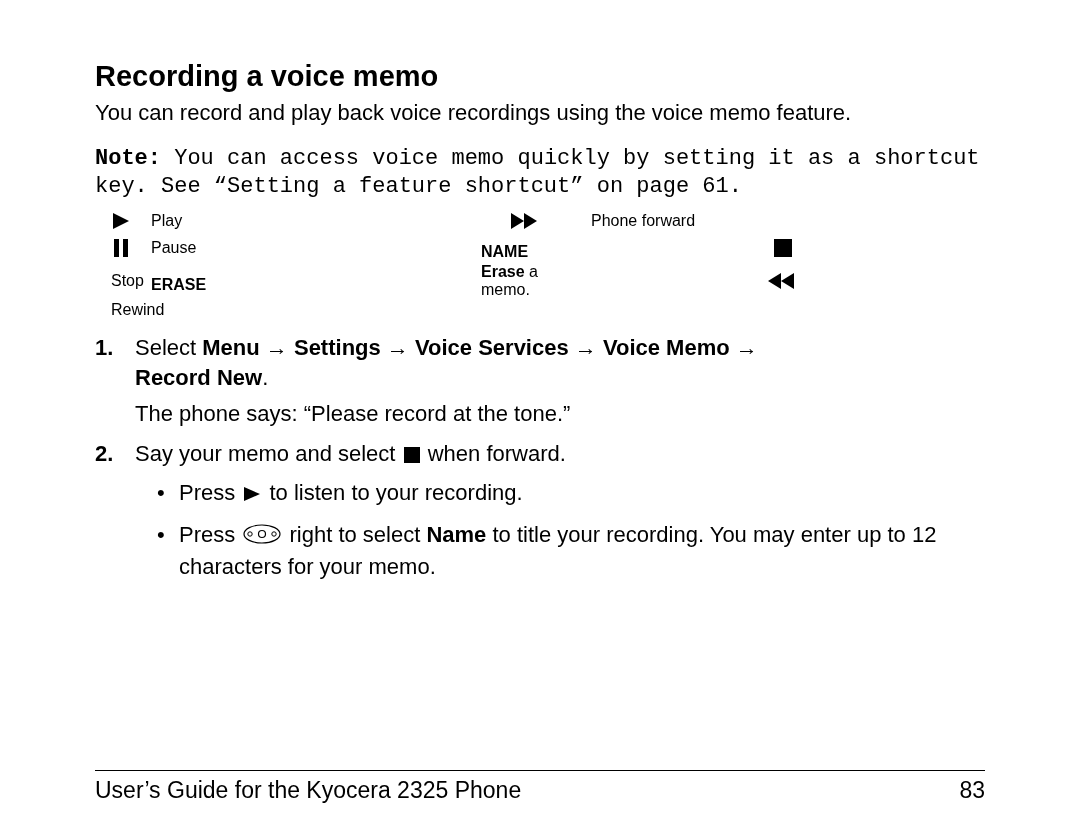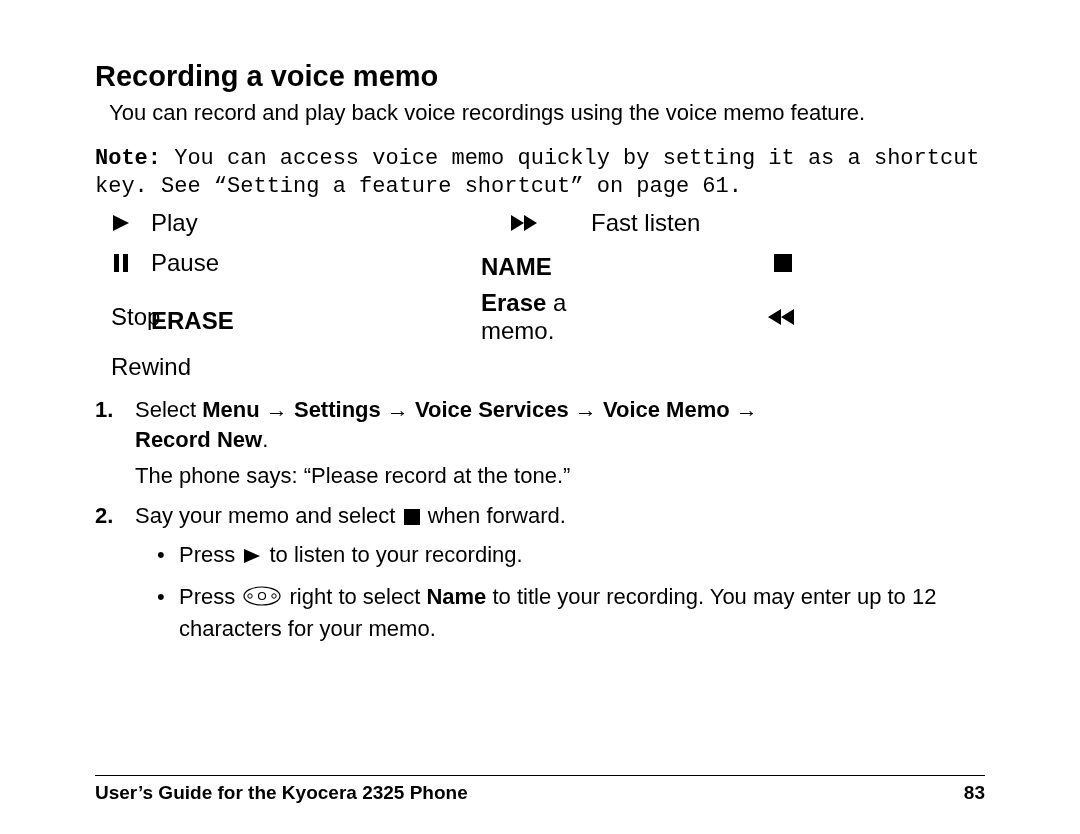--- a/index.html
+++ b/index.html
@@ -18,37 +18,37 @@
   }
   h1 {
     font-family: Verdana, Geneva, sans-serif;
     font-weight: bold;
     font-size: 29px;
     margin: 0 0 6px 0;
   }
   .body-text {
     font-size: 22px;
     line-height: 1.28;
-    margin: 4px 0 18px 14px;
+    margin: 4px 0 18px 0;
   }
   .note {
     font-size: 22px;
     line-height: 1.28;
     margin: 0 0 6px 0;
     font-family: Liberation Mono, monospace;
   }
   .note-label {
     font-weight: bold;
   }
   .icon-table {
     display: grid;
     grid-template-columns: 40px 330px 110px auto;
-    row-gap: 8px;
+    row-gap: 2px;
     align-items: center;
-    font-size: 24px;
+    font-size: 16px;
     margin: 8px 0 14px 6px;
   }
   .icon-cell {
     display: flex;
     align-items: center;
     justify-content: center;
     height: 24px;
   }
   .lbl-cell {
     padding-left: 10px;
@@ -94,22 +94,21 @@
   .inline-icon {
     display: inline-block;
     vertical-align: -2px;
     margin: 0 2px;
   }
   .footer {
     position: absolute;
     left: 95px;
     right: 95px;
     bottom: 30px;
-    font-size: 19px;
-    font-weight: bold;
+    font-size: 23px;
   }
   .footer-rule {
     border: none;
     border-top: 1px solid #000;
     margin: 0 0 6px 0;
   }
   .footer-row {
     display: flex;
     justify-content: space-between;
   }
@@ -134,21 +133,21 @@
           <polygon points="2,2 18,10 2,18" fill="#000"></polygon>
         </svg>
     </div>
     <div class="lbl-cell">Play</div>
     <div class="icon-cell">
       <svg width="30" height="18" viewBox="0 0 30 18">
           <polygon points="0,1 13,9 0,17" fill="#000"></polygon>
           <polygon points="13,1 26,9 13,17" fill="#000"></polygon>
         </svg>
     </div>
-    <div class="lbl-cell">Fast listen</div>
+    <div class="lbl-cell">Phone forward</div>
 
     <div class="icon-cell">
       <svg width="16" height="20" viewBox="0 0 16 20">
           <rect x="1" y="1" width="5" height="18" fill="#000"></rect>
           <rect x="10" y="1" width="5" height="18" fill="#000"></rect>
         </svg>
     </div>
     <div class="lbl-cell">Pause</div>
     <div class="lbl-cell bold">NAME</div>
 

